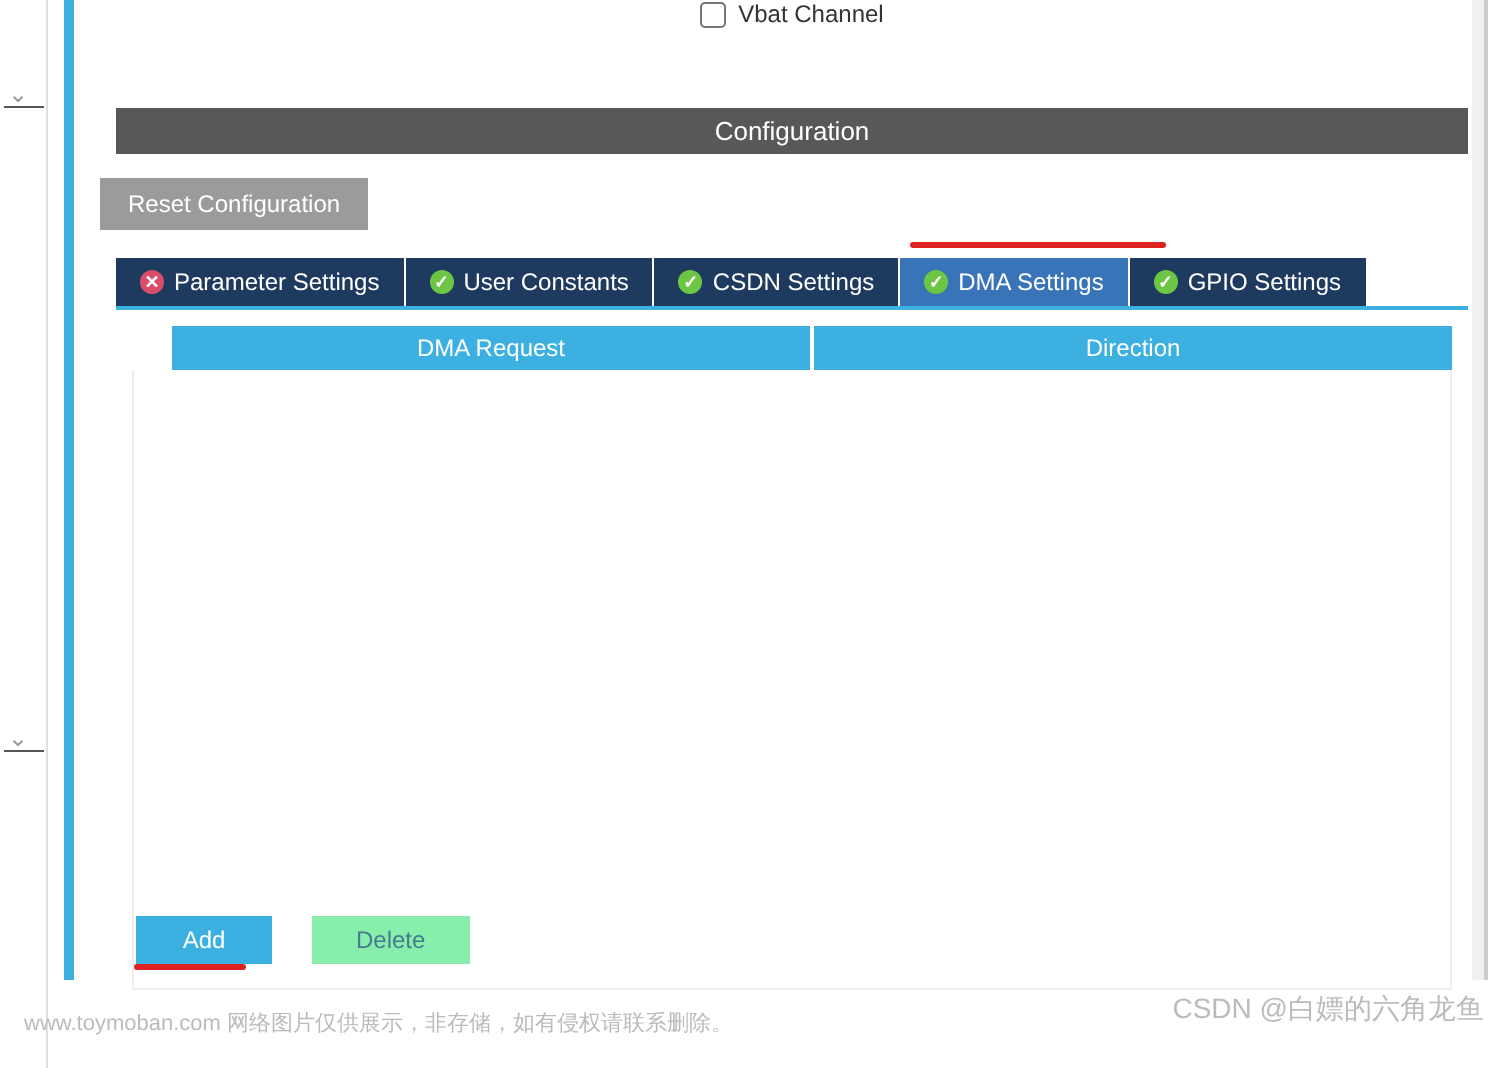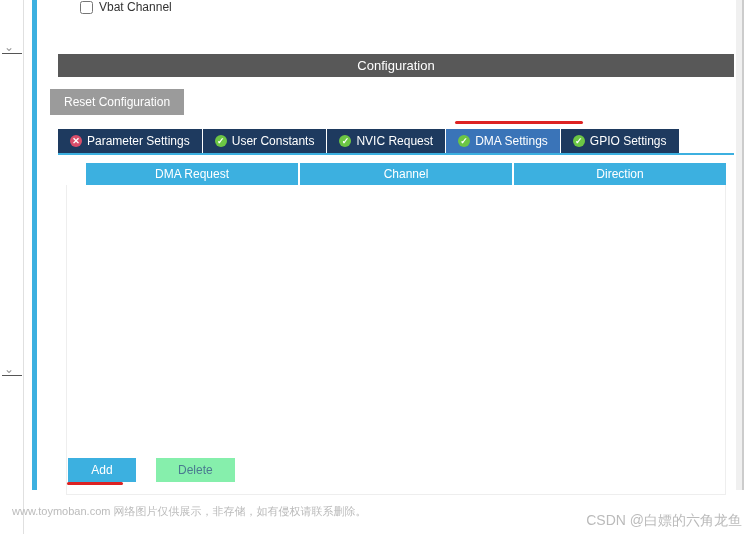--- a/index.html
+++ b/index.html
@@ -10,21 +10,21 @@
     .chevron.top { top: 40px; }
     .chevron.bottom { top: 362px; }
     .rail-line { position: absolute; left: 2px; width: 20px; height: 1px; background: #555; }
     .rail-line.l1 { top: 53px; }
     .rail-line.l2 { top: 375px; }
     
     .blue-bar { position: absolute; left: 32px; top: 0; width: 5px; height: 490px; background: #3cb0e0; }
     
     .content { position: absolute; left: 50px; top: 0; right: 6px; height: 490px; background: #fff; border-right: 2px solid #ccc; }
     
-    .checkbox-row { padding: 0 30px 8px; display: flex; align-items: center; gap: 6px; font-size: 12px; color: #333; }
+    .checkbox-row { padding: 0 30px 8px; display: flex; align-items: center; gap: 6px; font-size: 12px; color: #333; justify-content: center; }
     .checkbox-row input { width: 13px; height: 13px; }
     
     .config-header { margin: 32px 8px 0; background: #585858; color: #fff; text-align: center; font-size: 13px; padding: 4px 0; }
     
     .reset-btn { margin: 12px 0 0 0; background: #9b9b9b; color: #fff; border: none; padding: 6px 14px; font-size: 12px; cursor: pointer; }
     
     .tabs { display: flex; margin: 14px 8px 0; border-bottom: 2px solid #3cb0e0; }
     .tab { display: flex; align-items: center; gap: 5px; padding: 5px 12px; background: #1e3a5f; color: #fff; font-size: 12px; cursor: pointer; white-space: nowrap; }
     .tab.active { background: #3a74b8; }
     .tab + .tab { margin-left: 1px; }
@@ -39,21 +39,21 @@
     .th { background: #3cb0e0; color: #fff; text-align: center; font-size: 12px; padding: 4px 0; flex: 1; }
     
     .table-body { margin: 0 16px; height: 310px; background: #fff; border: 1px solid #eee; border-top: none; }
     
     .action-row { position: absolute; left: 18px; bottom: 8px; display: flex; gap: 20px; }
     .action-btn { background: #3cb0e0; color: #fff; border: none; padding: 5px 22px; font-size: 12px; cursor: pointer; min-width: 68px; }
     .action-btn.disabled { background: #86efac; color: #4a7a90; }
     .underline.u2 { left: 17px; top: 482px; width: 56px; }
     
     .watermark-left { position: absolute; left: 12px; bottom: 15px; font-size: 11px; color: #bbb; }
-    .watermark-right { position: absolute; right: 8px; bottom: 4px; font-size: 14px; color: #bbb; }
+    .watermark-right { position: absolute; right: 8px; bottom: 20px; font-size: 14px; color: #bbb; }
     
     .scroll-track { position: absolute; right: 0; top: 0; width: 6px; height: 490px; background: #f0f0f0; }
   </style>
 </head>
 <body>
 
 <div class="left-rail">
   <span class="chevron top">⌄</span>
   <div class="rail-line l1"></div>
   <span class="chevron bottom">⌄</span>
@@ -78,37 +78,36 @@
     <div class="tab">
       <span class="tab-icon err">✕</span>
       <span>Parameter Settings</span>
     </div>
     <div class="tab">
       <span class="tab-icon ok">✓</span>
       <span>User Constants</span>
     </div>
     <div class="tab">
       <span class="tab-icon ok">✓</span>
-      <span>NVIC Request</span>
+      <span>CSDN Settings</span>
     </div>
     <div class="tab active">
       <span class="tab-icon ok">✓</span>
       <span>DMA Settings</span>
     </div>
     <div class="tab">
       <span class="tab-icon ok">✓</span>
       <span>GPIO Settings</span>
     </div>
   </div>
   
   <div class="underline u1"></div>
   
   <div class="table-head">
     <div class="th">DMA Request</div>
-    <div class="th">Channel</div>
     <div class="th">Direction</div>
   </div>
   
   <div class="table-body"></div>
   
   <div class="action-row">
     <button class="action-btn">Add</button>
     <button class="action-btn disabled">Delete</button>
   </div>
   <div class="underline u2"></div>

